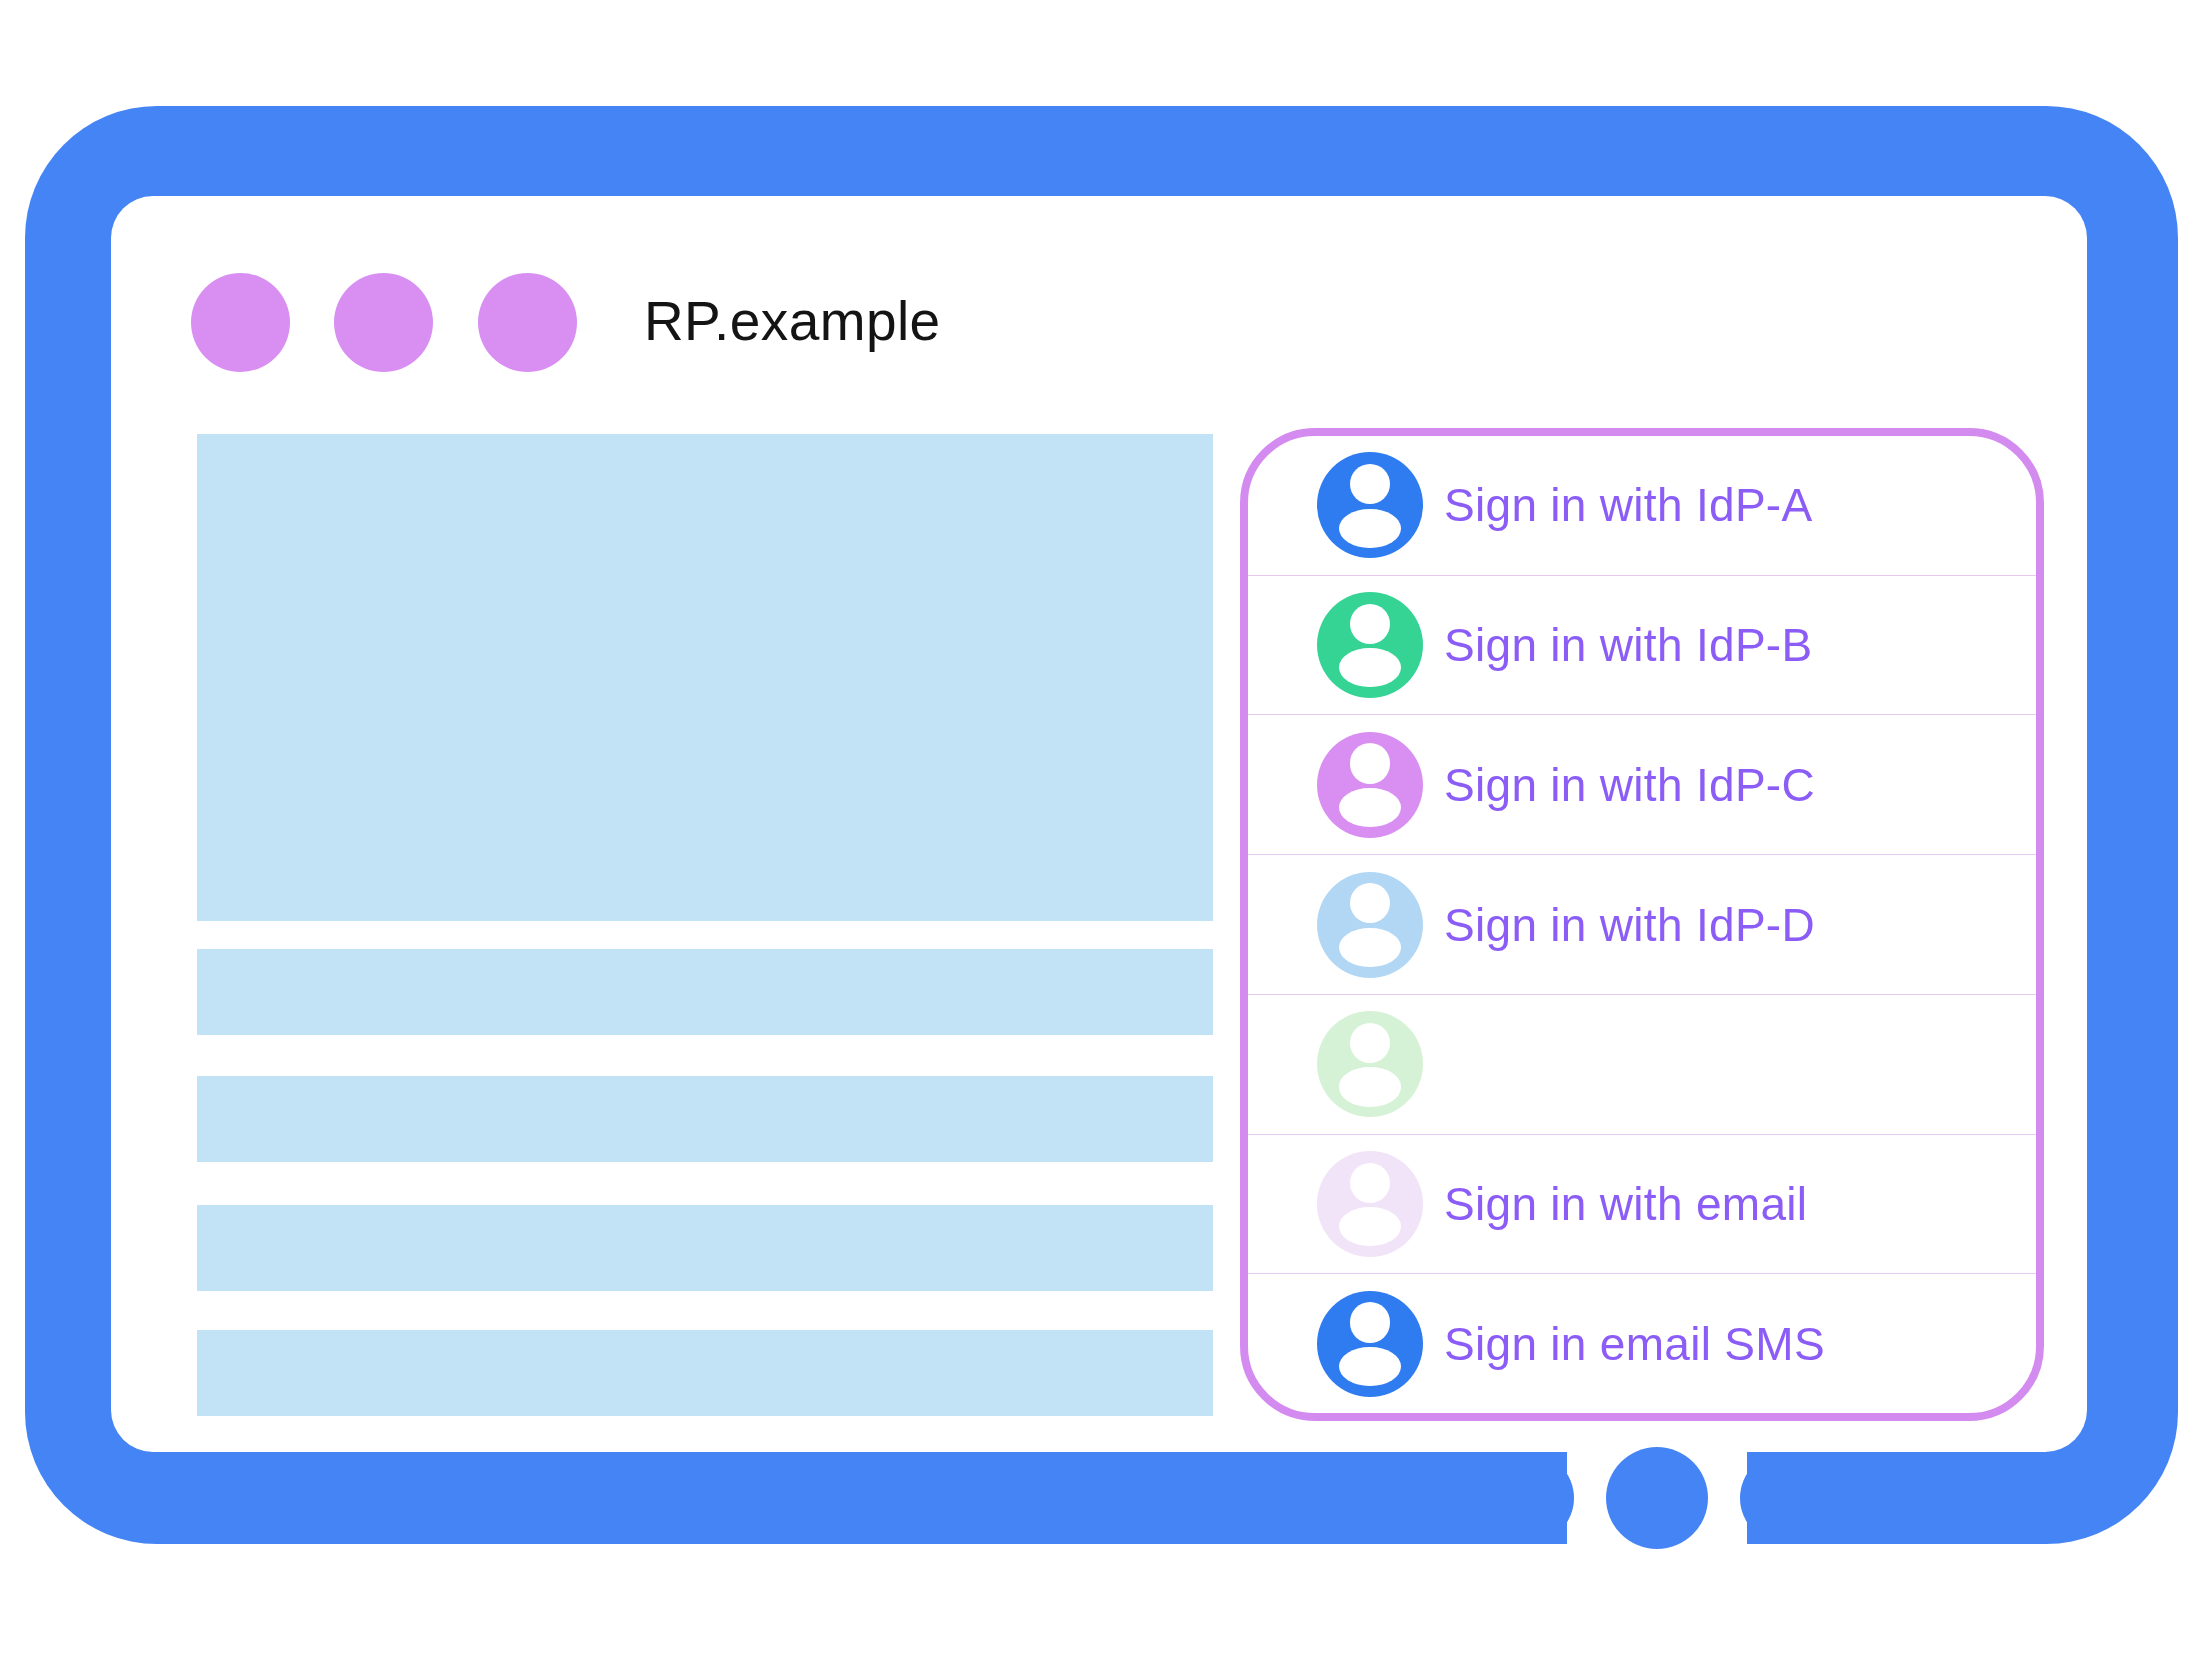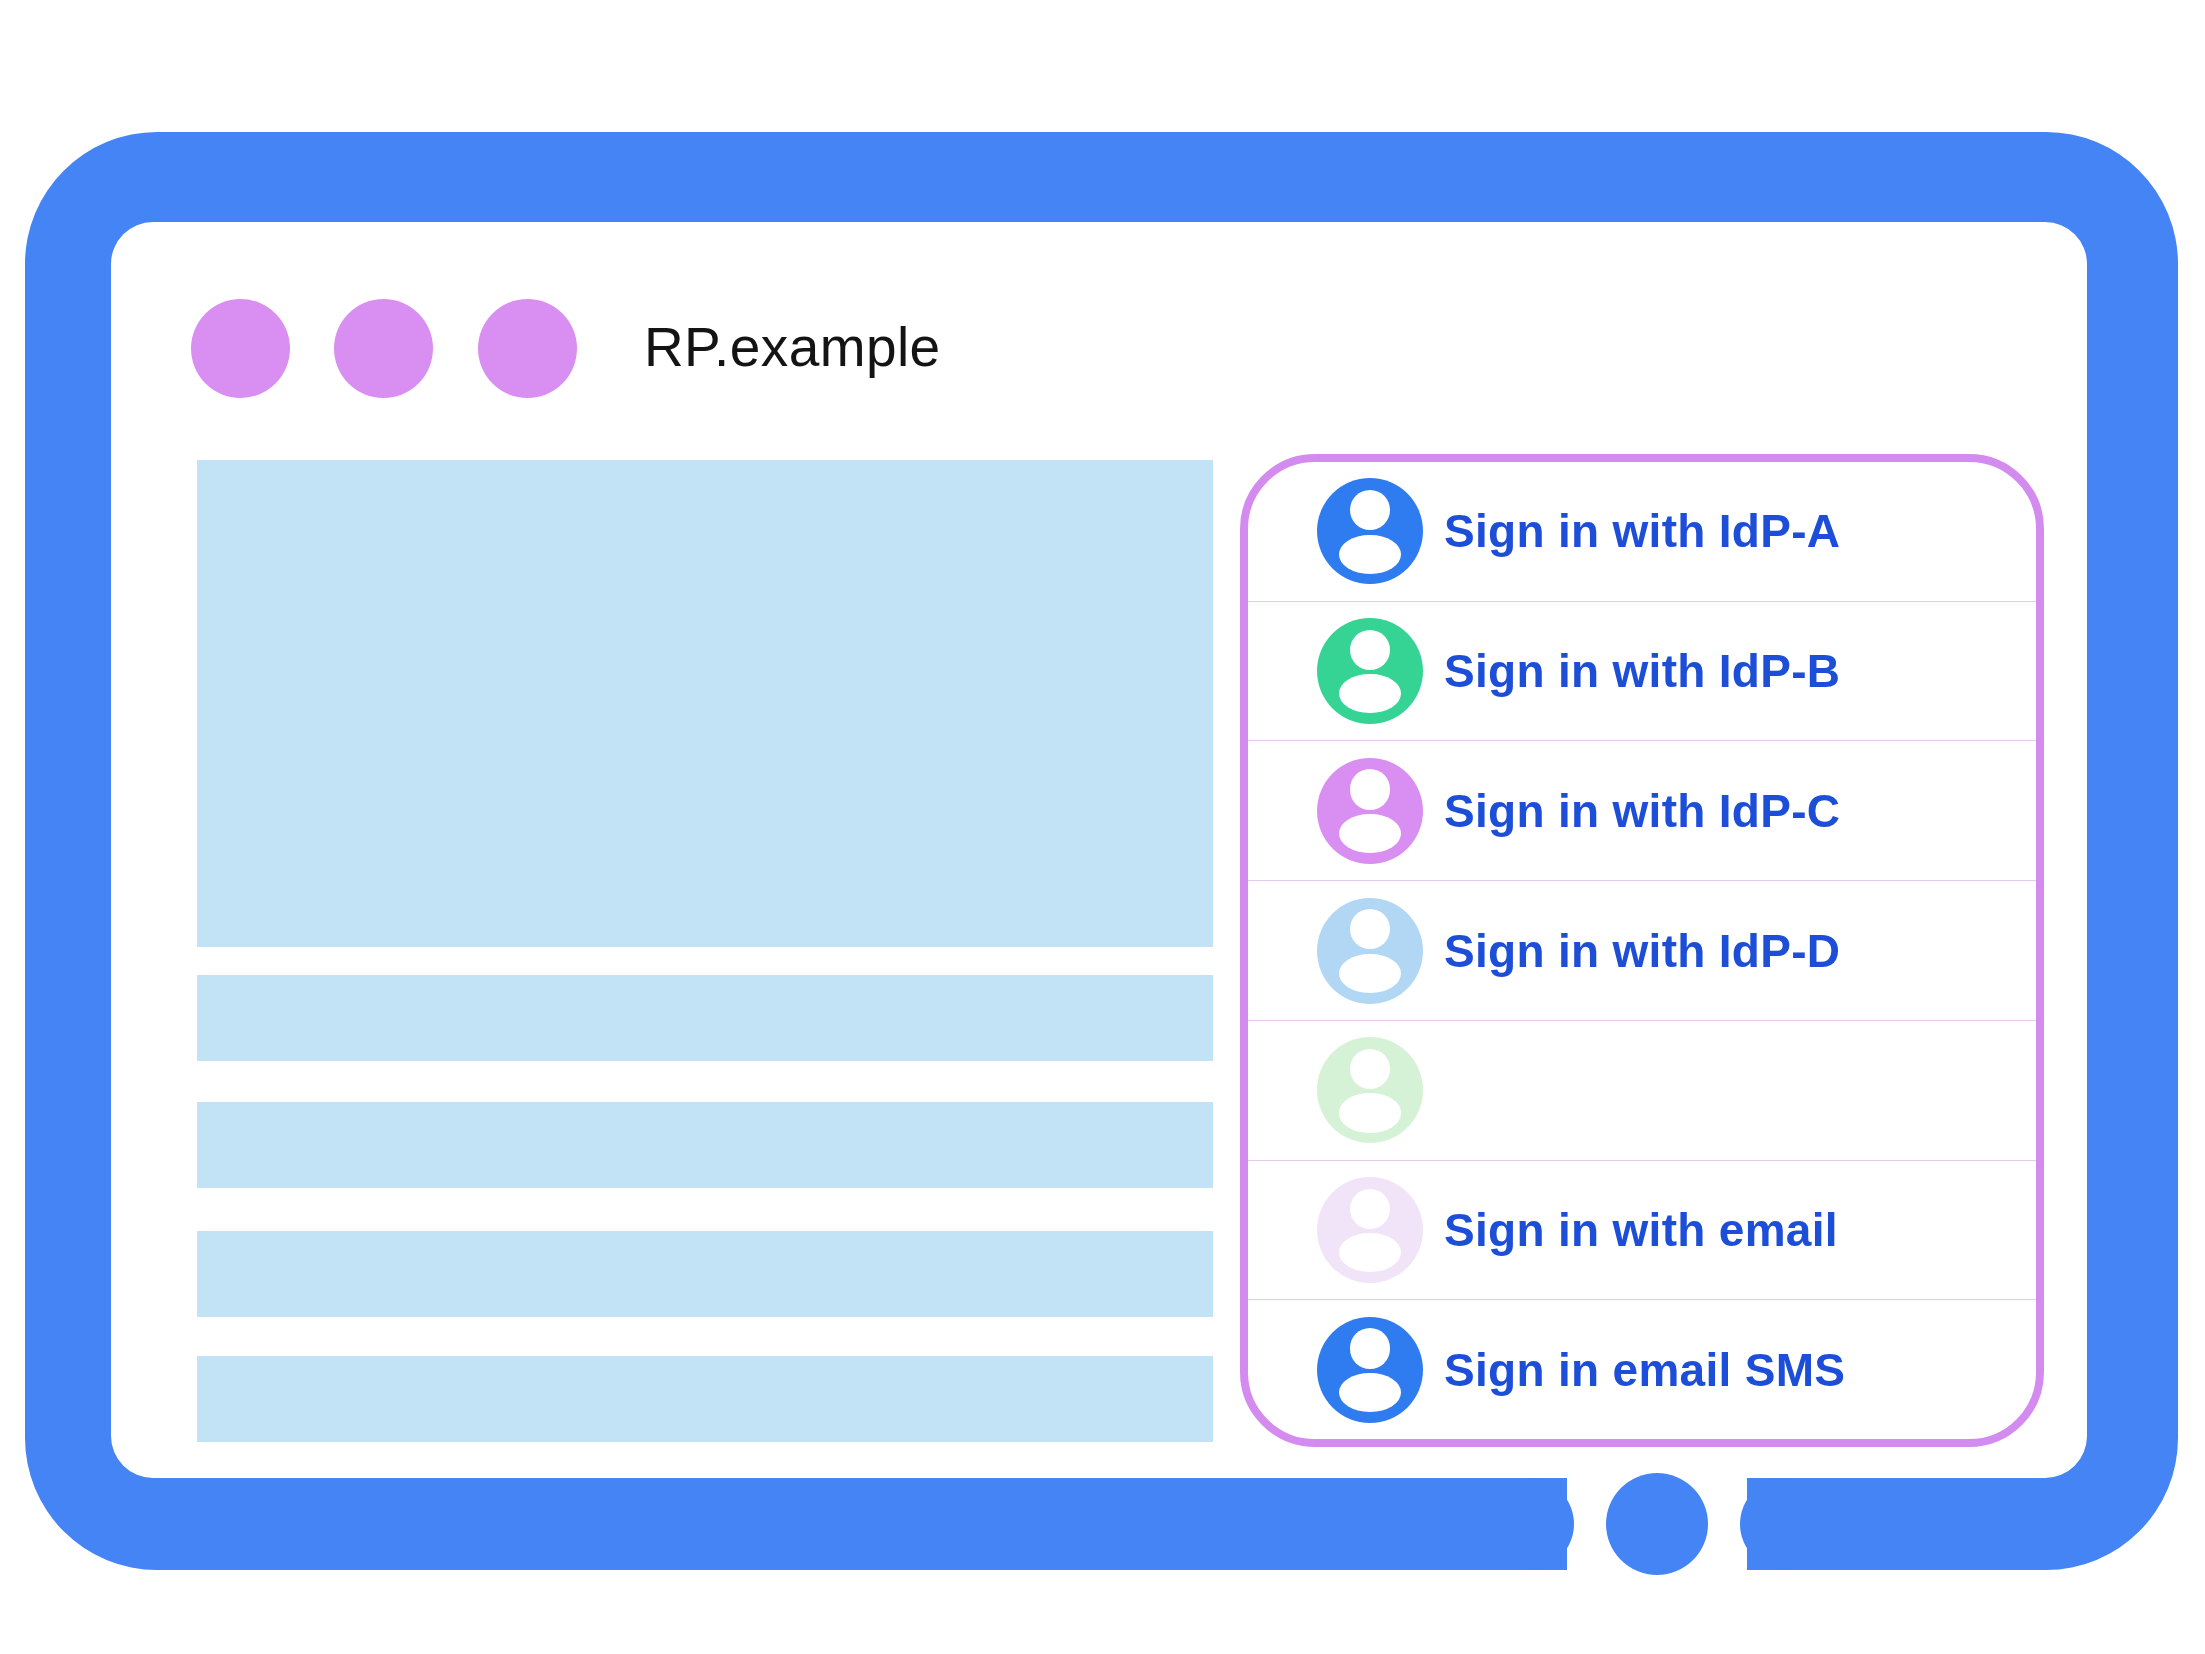--- a/index.html
+++ b/index.html
@@ -1,18 +1,18 @@
 <!DOCTYPE html>
 <html style="font-size:14px"><head>
 <meta charset="utf-8">
 <style>
   html,body{margin:0;padding:0;background:#ffffff;}
   .stage{position:relative;width:2206px;height:1654px;background:#ffffff;overflow:hidden;
          font-family:"Liberation Sans", sans-serif;}
-  .abs{position:absolute;margin-top:26px;}
+  .abs{position:absolute;}
 
   
   .frame{left:25px;top:106px;width:2153px;height:1438px;border-radius:132px;background:#4584f5;}
   .content-area{left:111px;top:196px;width:1976px;height:1256px;border-radius:42px;background:#ffffff;}
   .gap-cut{left:1567px;top:1436px;width:180px;height:129px;background:#ffffff;}
   .cap-left{left:1500px;top:1452px;width:74px;height:92px;border-radius:0 46px 46px 0;background:#4584f5;}
   .cap-right{left:1740px;top:1452px;width:74px;height:92px;border-radius:46px 0 0 46px;background:#4584f5;}
   .home-btn{left:1606px;top:1447px;width:102px;height:102px;border-radius:50%;background:#4584f5;}
 
   
@@ -32,21 +32,21 @@
   
   .panel{left:1240px;top:428px;width:804px;height:993px;box-sizing:border-box;
          border:8px solid #d48bf0;border-radius:75px;background:#ffffff;
          display:flex;flex-direction:column;overflow:hidden;}
   .signin-row{flex:1;display:flex;align-items:center;padding-left:69px;box-sizing:border-box;}
   .signin-row + .signin-row{border-top:1.8px solid #e7c9ee;}
   .avatar{position:relative;width:106px;height:106px;border-radius:50%;flex:0 0 auto;
           margin-right:21px;overflow:hidden;}
   .av-head{position:absolute;left:31%;top:11%;width:38%;height:38%;border-radius:50%;background:#ffffff;}
   .av-body{position:absolute;left:21%;top:53%;width:58%;height:37%;border-radius:50%;background:#ffffff;}
-  .signin-label{font-size:46px;font-weight:700;color:#1d4ed8;letter-spacing:0.3px;white-space:nowrap;}
+  .signin-label{font-size:46px;font-weight:400;color:#8b5cf6;letter-spacing:0.3px;white-space:nowrap;}
 </style>
 </head>
 <body>
 
 <div class="stage">
 
   <div class="abs frame"></div>
   <div class="abs content-area"></div>
   <div class="abs gap-cut"></div>
   <div class="abs cap-left"></div>

